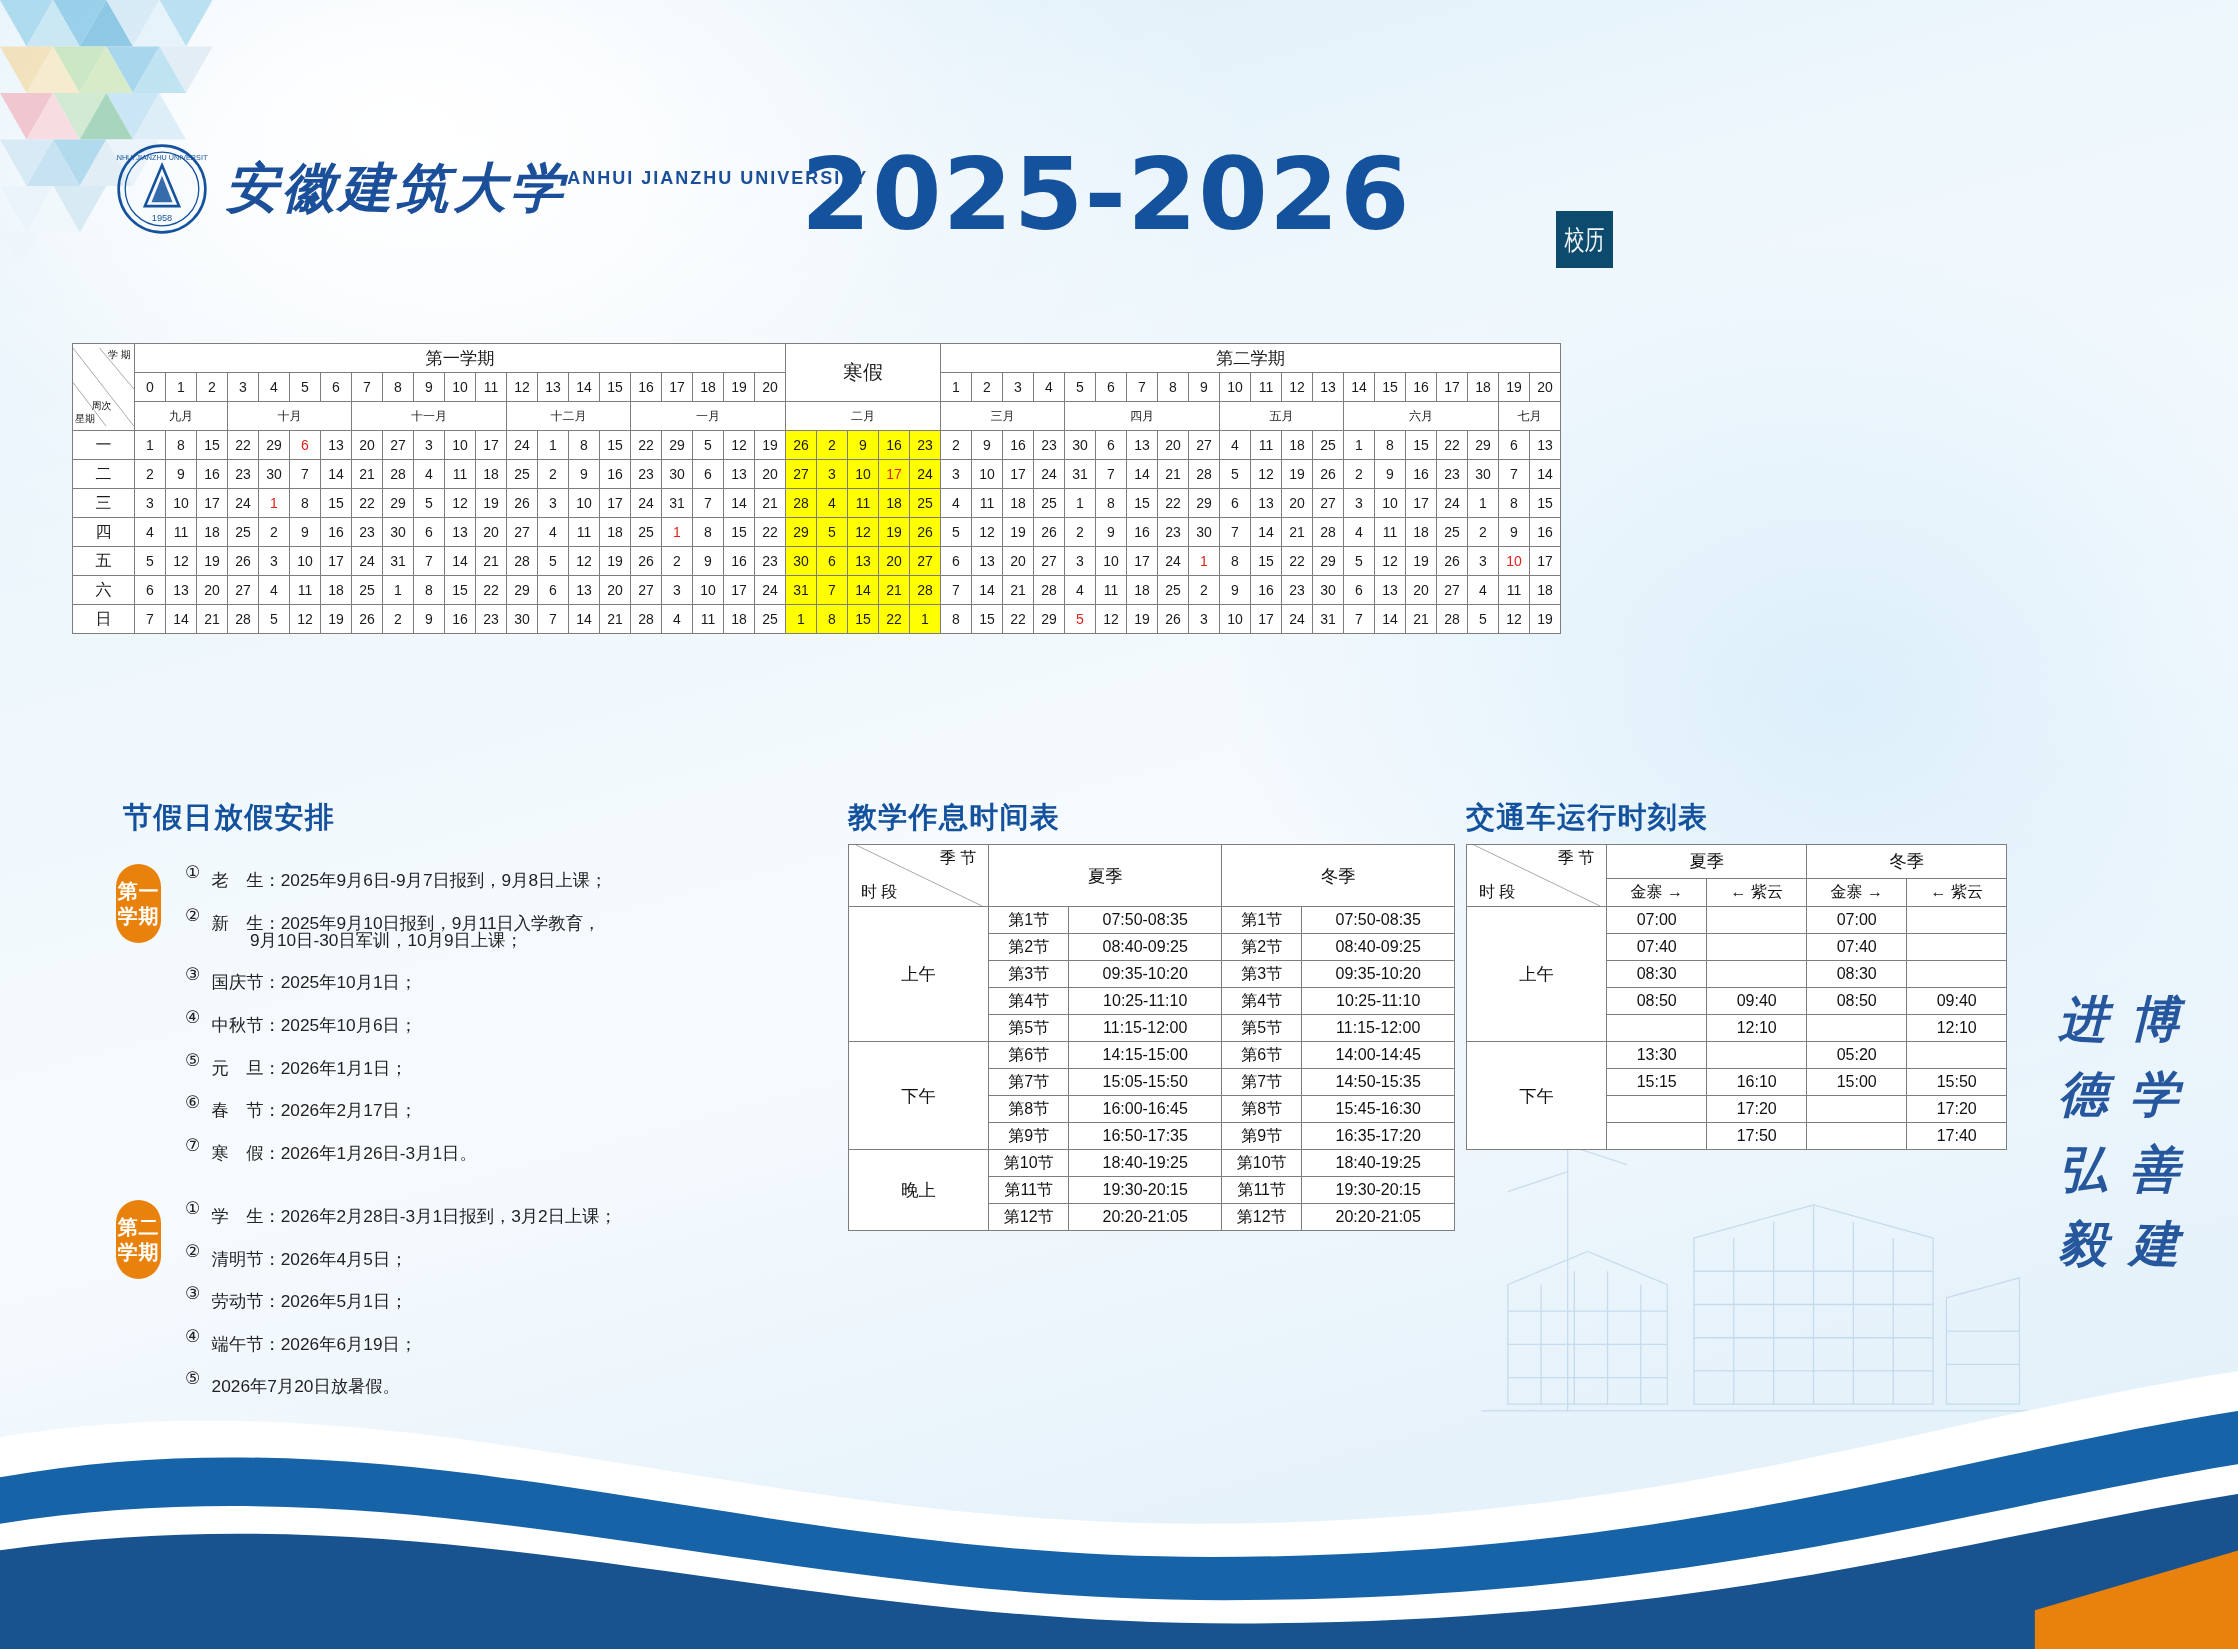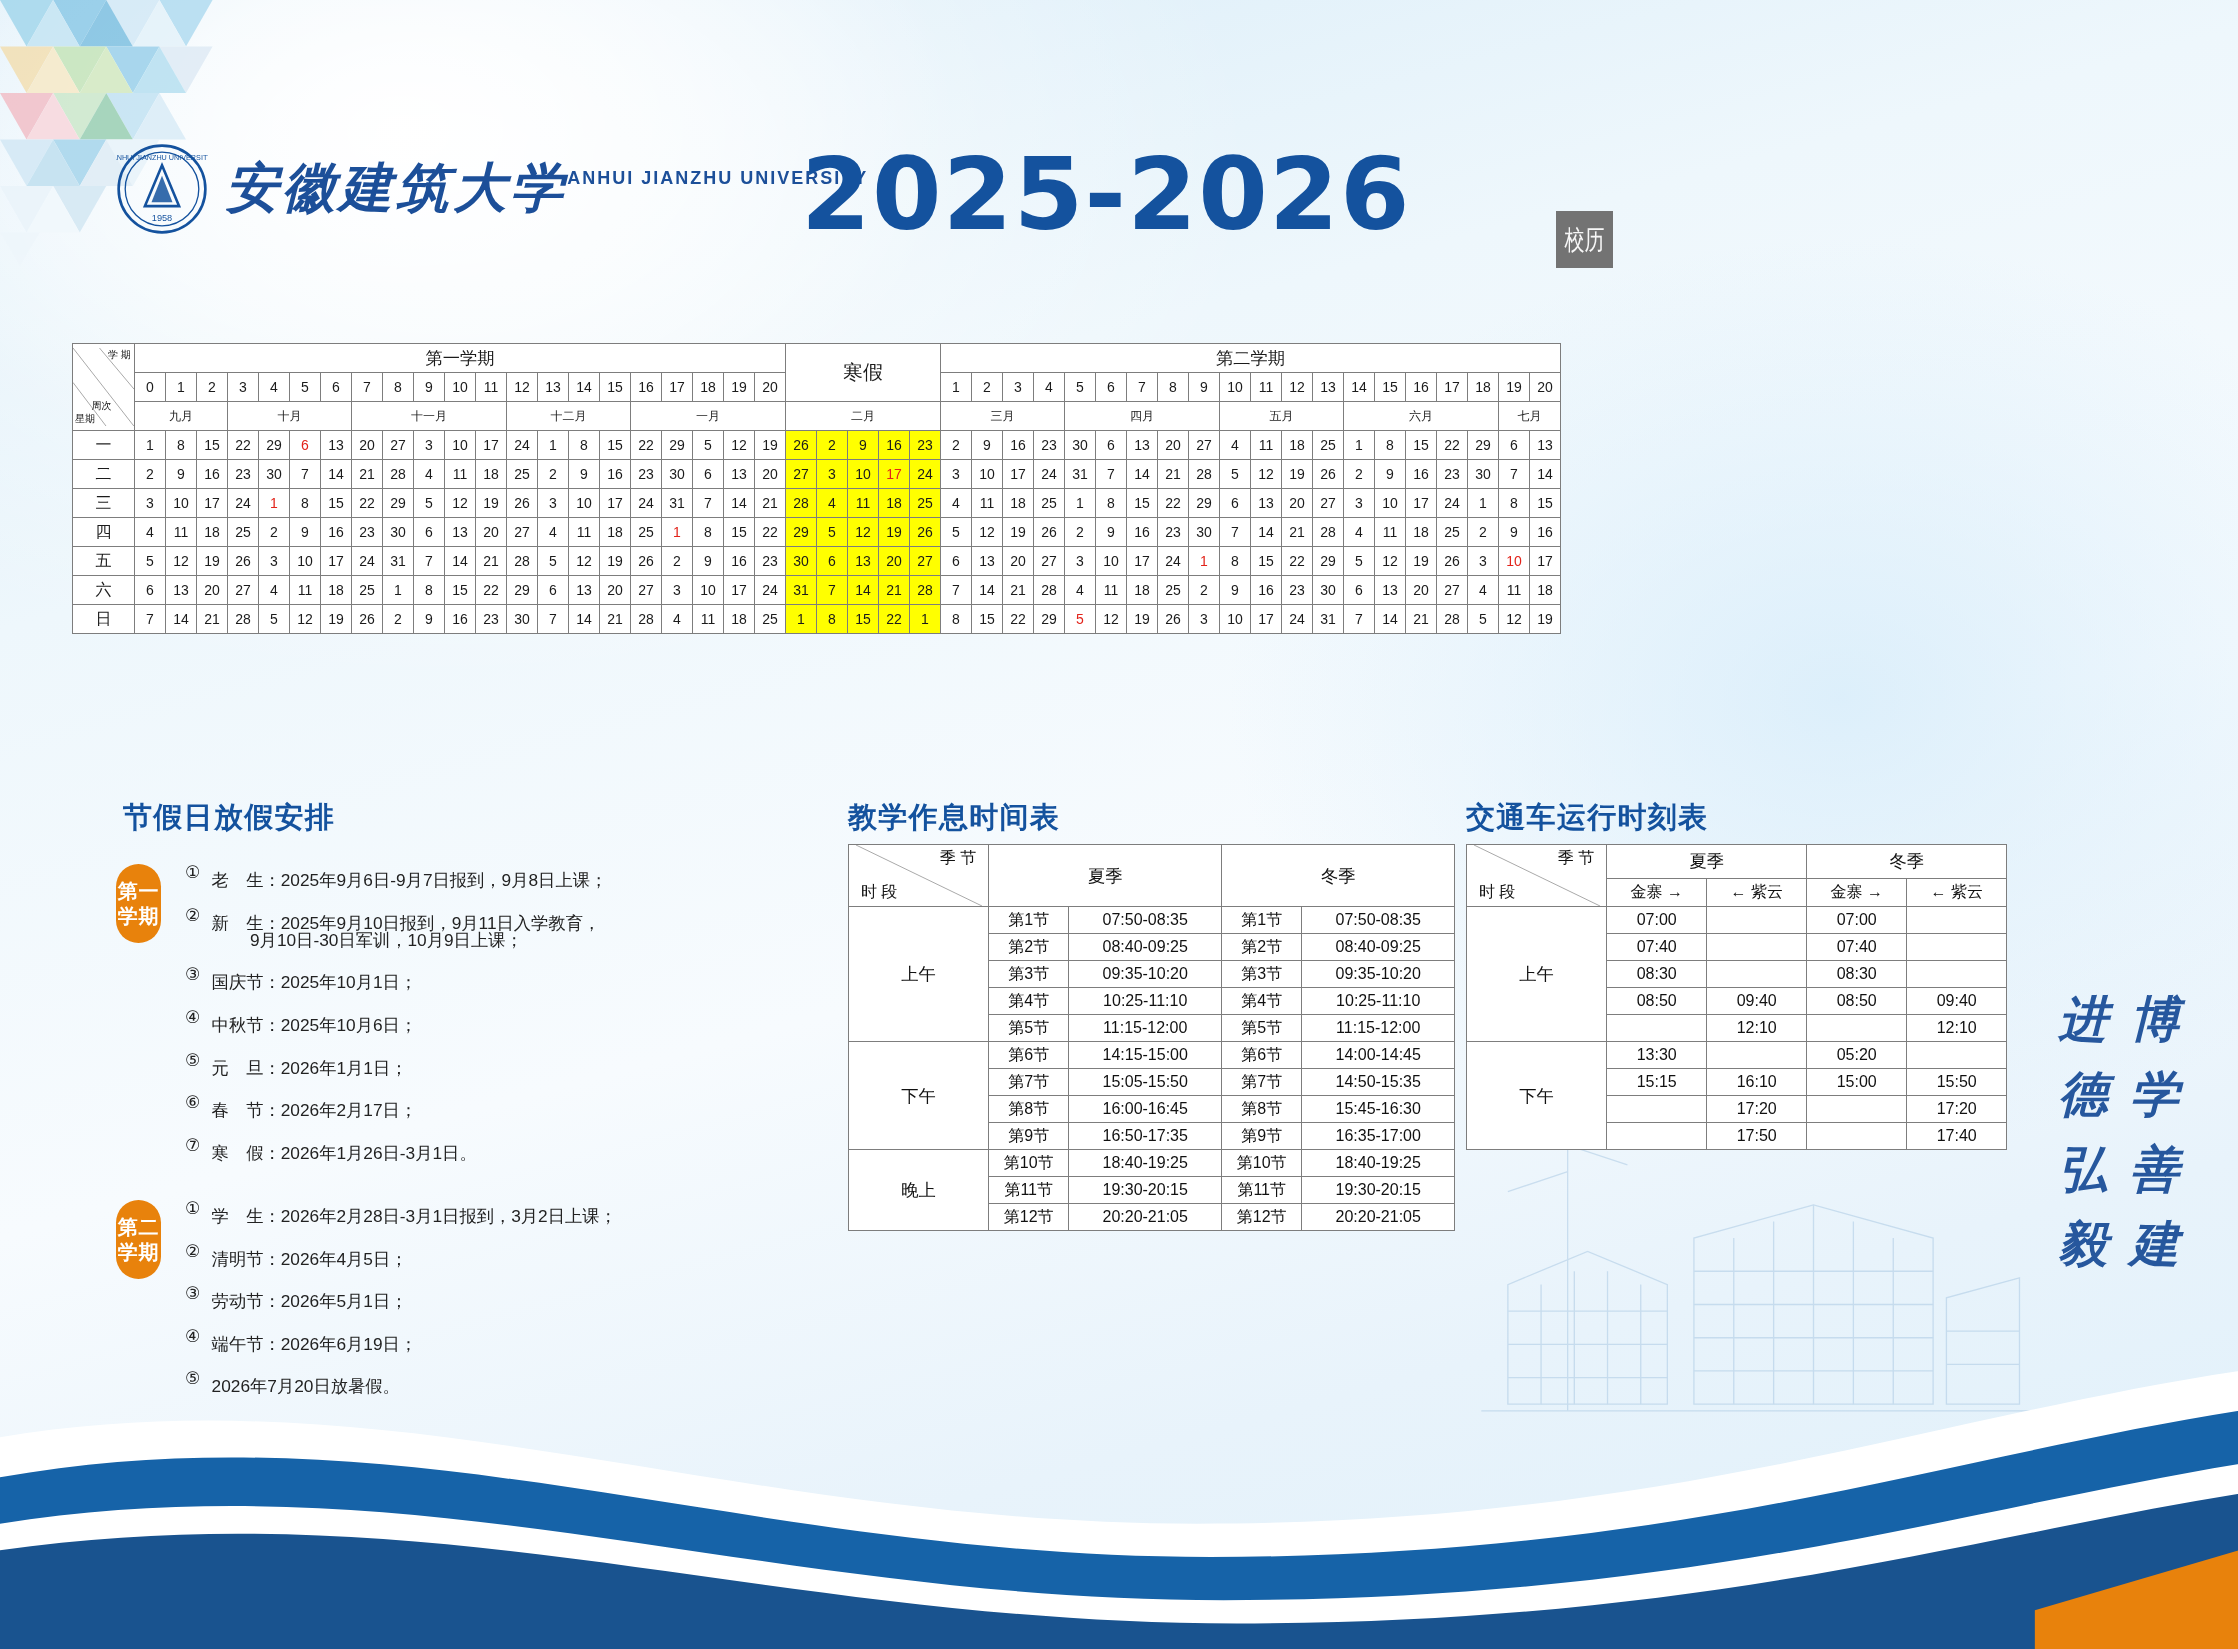--- a/index.html
+++ b/index.html
@@ -52,21 +52,21 @@
   }
   .year-title {
     position:absolute; left:801px; top:136px;
     font-family:"DejaVu Sans", sans-serif;
     font-size:100px; font-weight:bold; color:#14529e;
     letter-spacing:1.3px;
     text-align:center;
   }
   .seal {
     position:absolute; left:1556px; top:211px;
-    width:57px; height:57px; background:#737373;
+    width:57px; height:57px; background:#0c4a6e;
     display:flex; align-items:center; justify-content:center;
     color:#fff; font-family:"Liberation Serif",serif; font-size:20px;
     letter-spacing:0px; line-height:1;
   }
   .seal span { display:block; transform:scale(1,1.35); opacity:0.95;}
   
   .weekgrid { position:absolute; left:72px; top:343px; z-index:6; background:#fff; }
   table.cal { border-collapse:collapse; font-size:14px; color:#1b1b1b; }
   table.cal td, table.cal th {
     border:0.7px solid #7d7d7d; text-align:center; vertical-align:middle;
@@ -787,21 +787,21 @@
         <tr>
           <td class="p">第8节</td>
           <td class="t">16:00-16:45</td>
           <td class="p">第8节</td>
           <td class="t">15:45-16:30</td>
         </tr>
         <tr>
           <td class="p">第9节</td>
           <td class="t">16:50-17:35</td>
           <td class="p">第9节</td>
-          <td class="t">16:35-17:00</td>
+          <td class="t">16:35-17:20</td>
         </tr>
         <tr>
           <td class="sess" rowspan="3">晚上</td>
           <td class="p">第10节</td>
           <td class="t">18:40-19:25</td>
           <td class="p">第10节</td>
           <td class="t">18:40-19:25</td>
         </tr>
         <tr>
           <td class="p">第11节</td>

